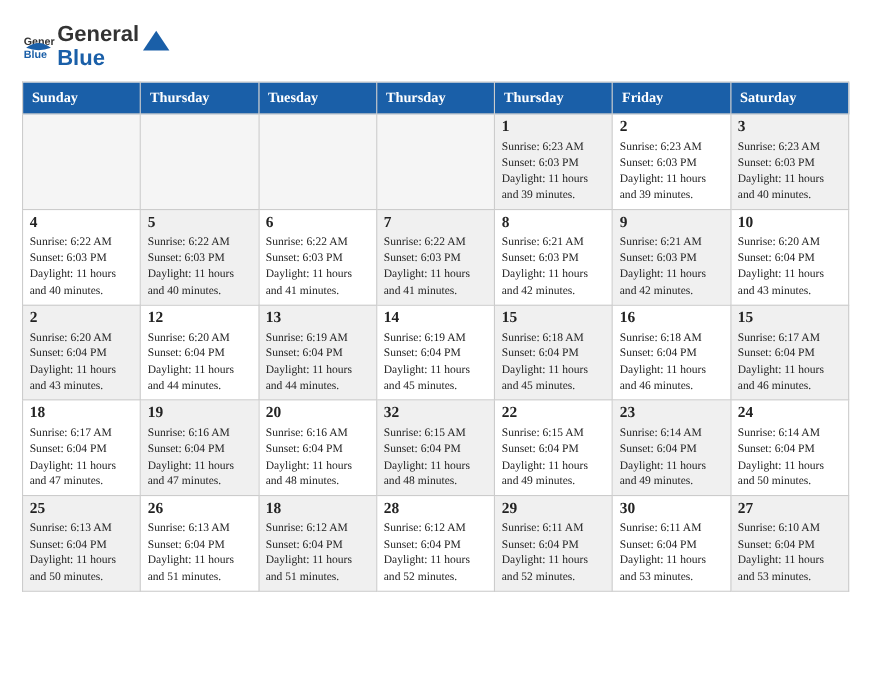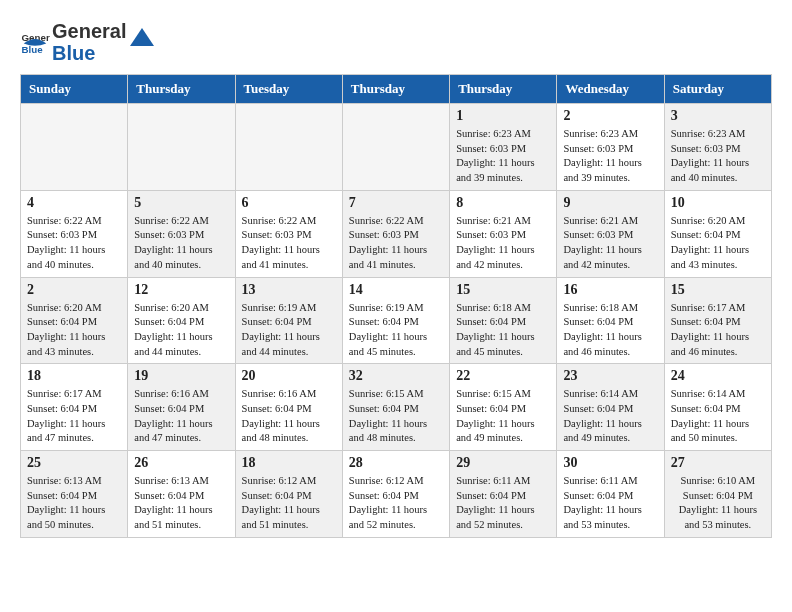--- a/index.html
+++ b/index.html
@@ -102,21 +102,21 @@
 </div>
 
 <table>
   <thead>
     <tr>
     <th>Sunday</th>
         <th>Thursday</th>
         <th>Tuesday</th>
         <th>Thursday</th>
         <th>Thursday</th>
-        <th>Wednesday</th>
+        <th>Friday</th>
         <th>Saturday</th>
       </tr>
   </thead>
   <tbody id="calendar-body">
   <tr>
         <td class="empty"></td>
         <td class="empty"></td>
         <td class="empty"></td>
         <td class="empty"></td>
         <td class="shaded">
@@ -332,20 +332,20 @@
         </td>
         <td>
           <div class="day-num">30</div>
           <div class="day-info" style="white-space: pre-line;">Sunrise: 6:11 AM
 Sunset: 6:04 PM
 Daylight: 11 hours
 and 53 minutes.</div>
         </td>
         <td class="shaded">
           <div class="day-num">27</div>
-          <div class="day-info" style="white-space: pre-line; text-align: center;">Sunrise: 6:10 AM
+          <div class="day-info" style="white-space: pre-line;">Sunrise: 6:10 AM
 Sunset: 6:04 PM
 Daylight: 11 hours
 and 53 minutes.</div>
         </td>
       </tr>
     </tbody>
 </table>
 
 </body></html>

